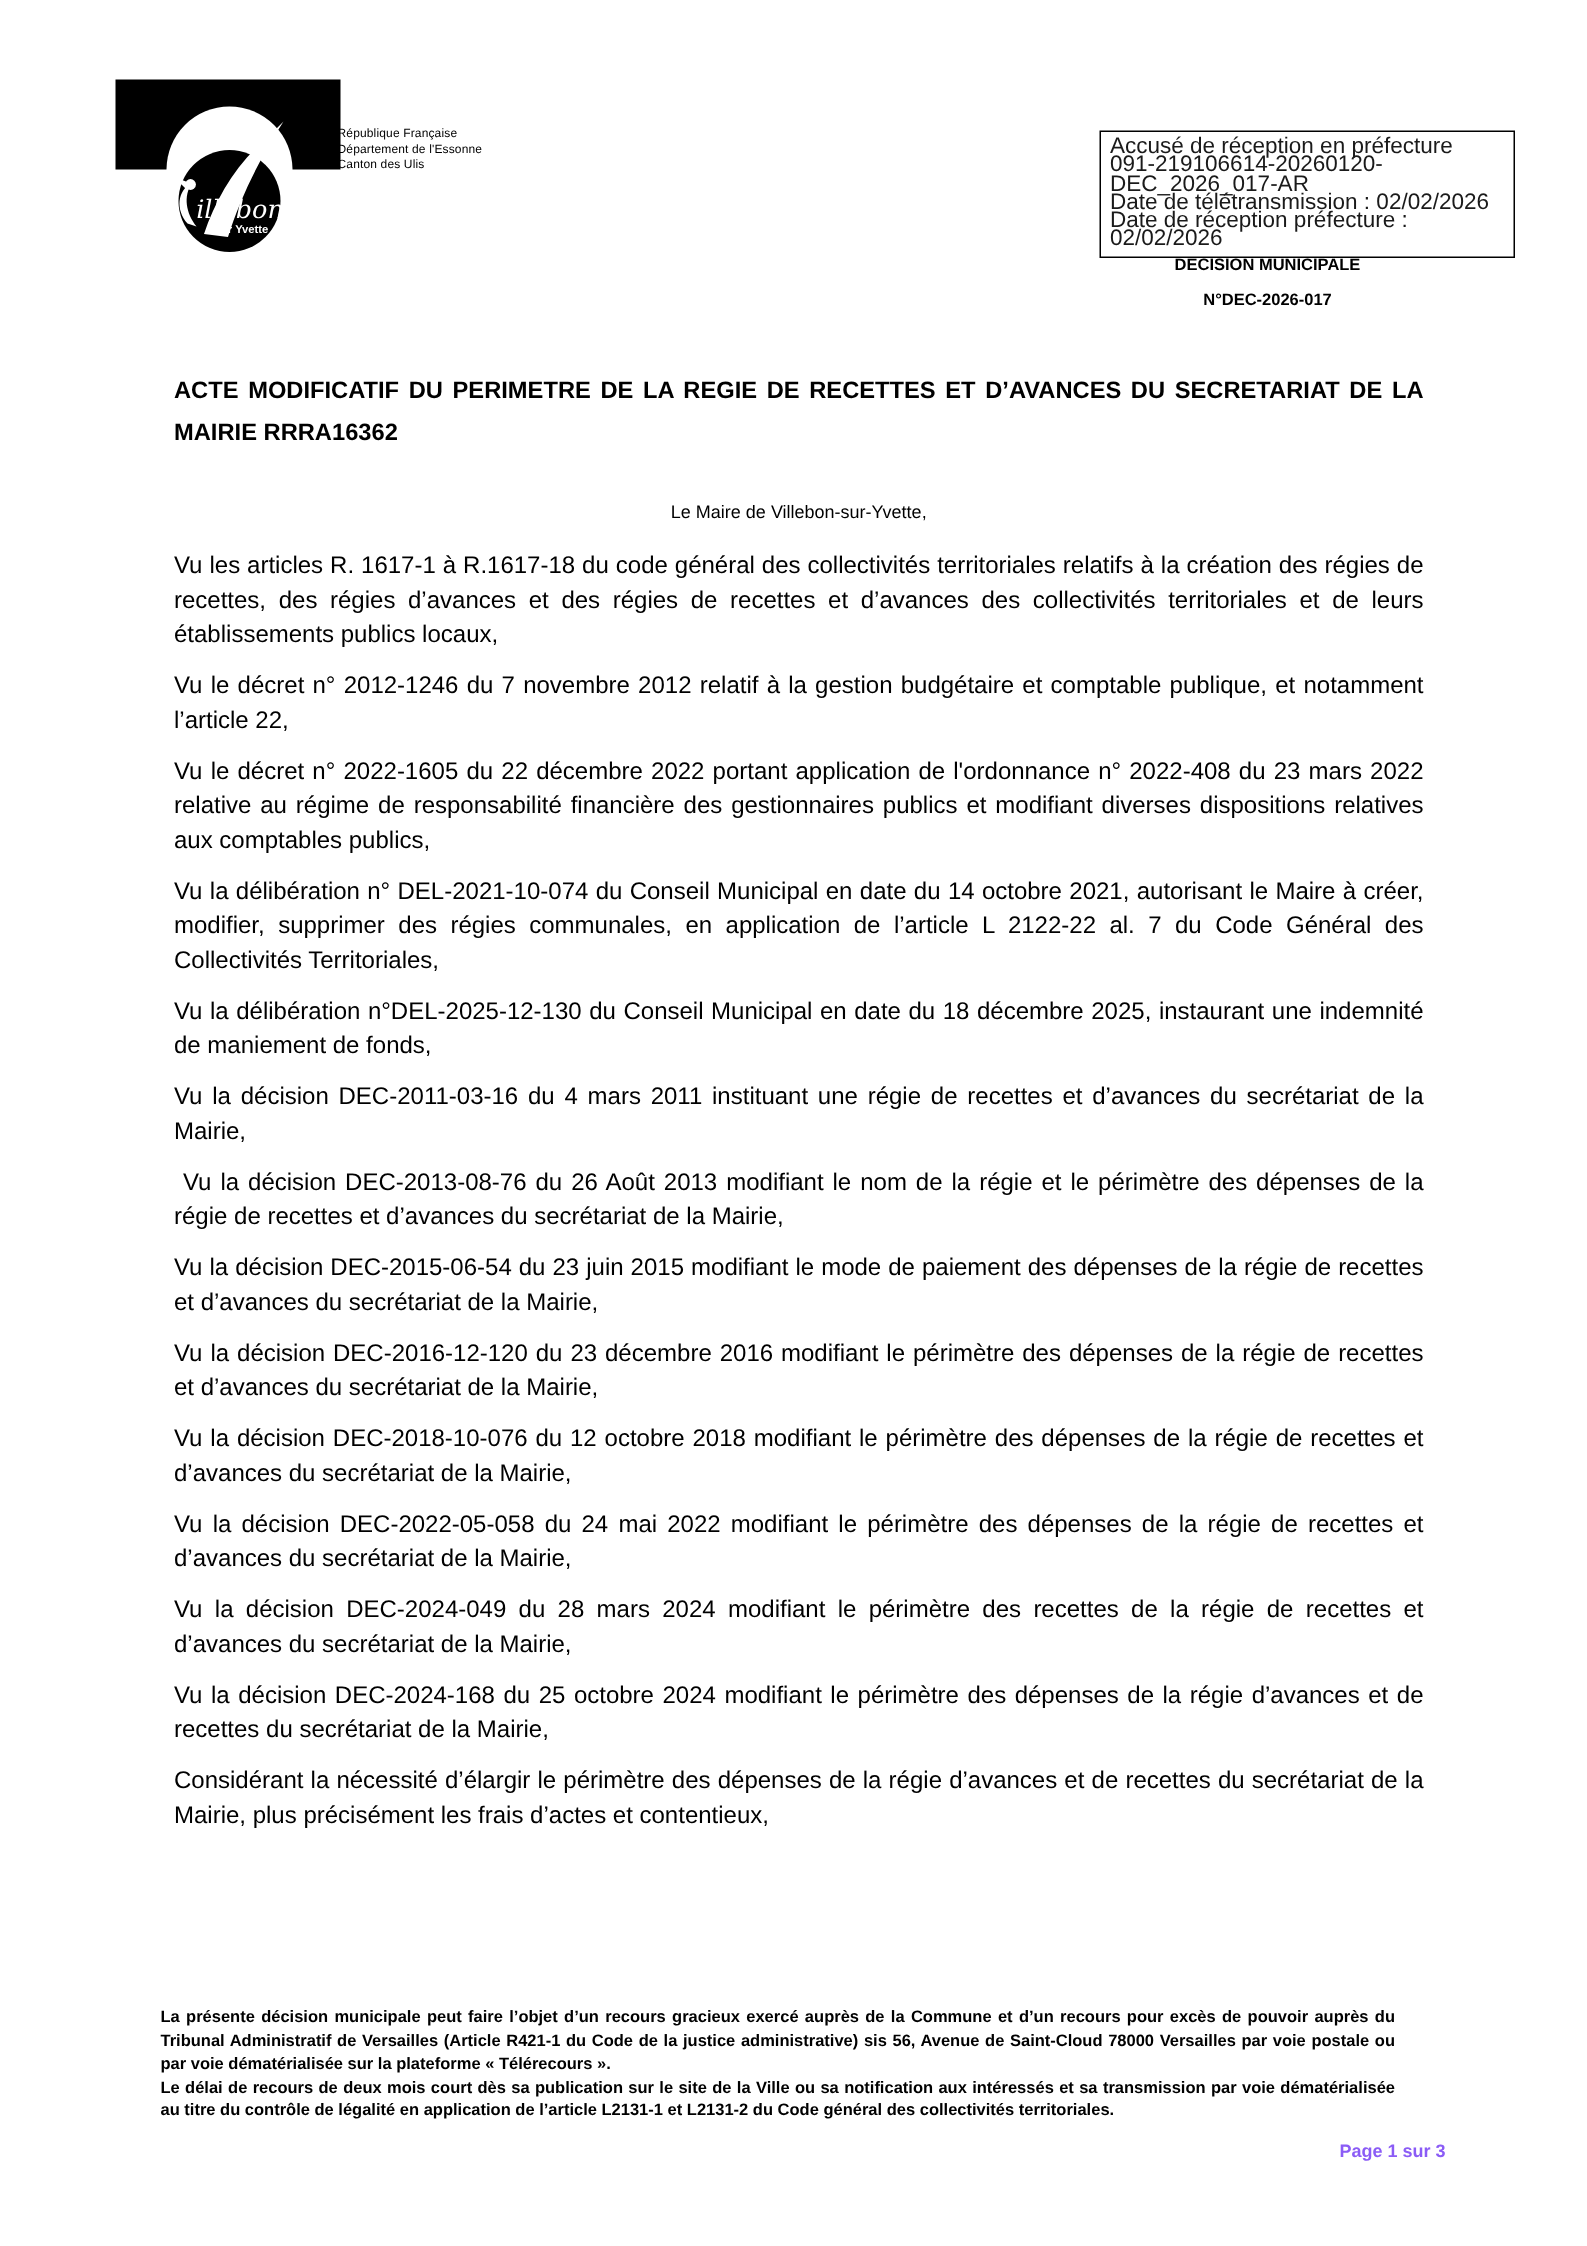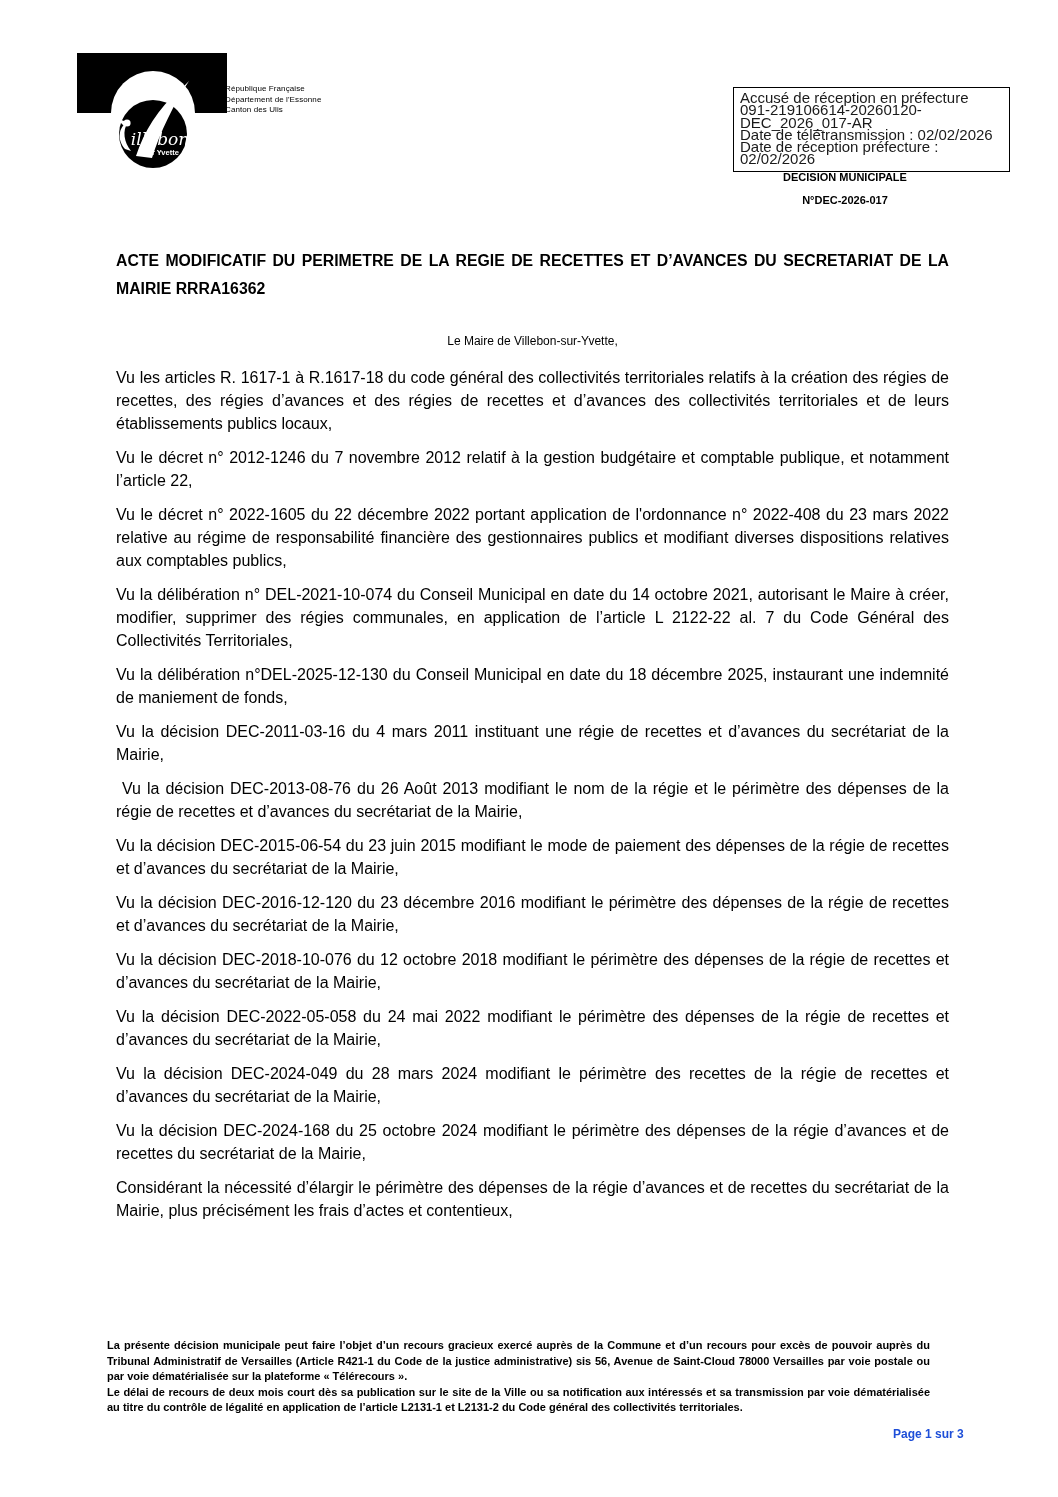--- a/index.html
+++ b/index.html
@@ -66,21 +66,21 @@
   .legal {
     position: absolute; left: 107px; top: 1322px; width: 823px;
     font-size: 11px; font-weight: 700; line-height: 15.6px;
     text-align: justify;
     margin-top: 16px;
   }
   .legal p { margin: 0; }
 
   .page-num {
     position: absolute; left: 849px; top: 1427px;
-    font-size: 12px; font-weight: 700; color: #1d4ed8; padding-left: 44px;
+    font-size: 12px; font-weight: 700; color: #8b5cf6; padding-left: 44px;
   }
 </style>
 </head>
 <body>
 
 <div class="page">
 
   <svg class="logo" width="170" height="130" viewBox="0 0 170 130" aria-hidden="true">
     <rect x="7" y="5" width="150" height="60" fill="#000"></rect>
     <circle cx="83" cy="65" r="42" fill="#fff"></circle>

